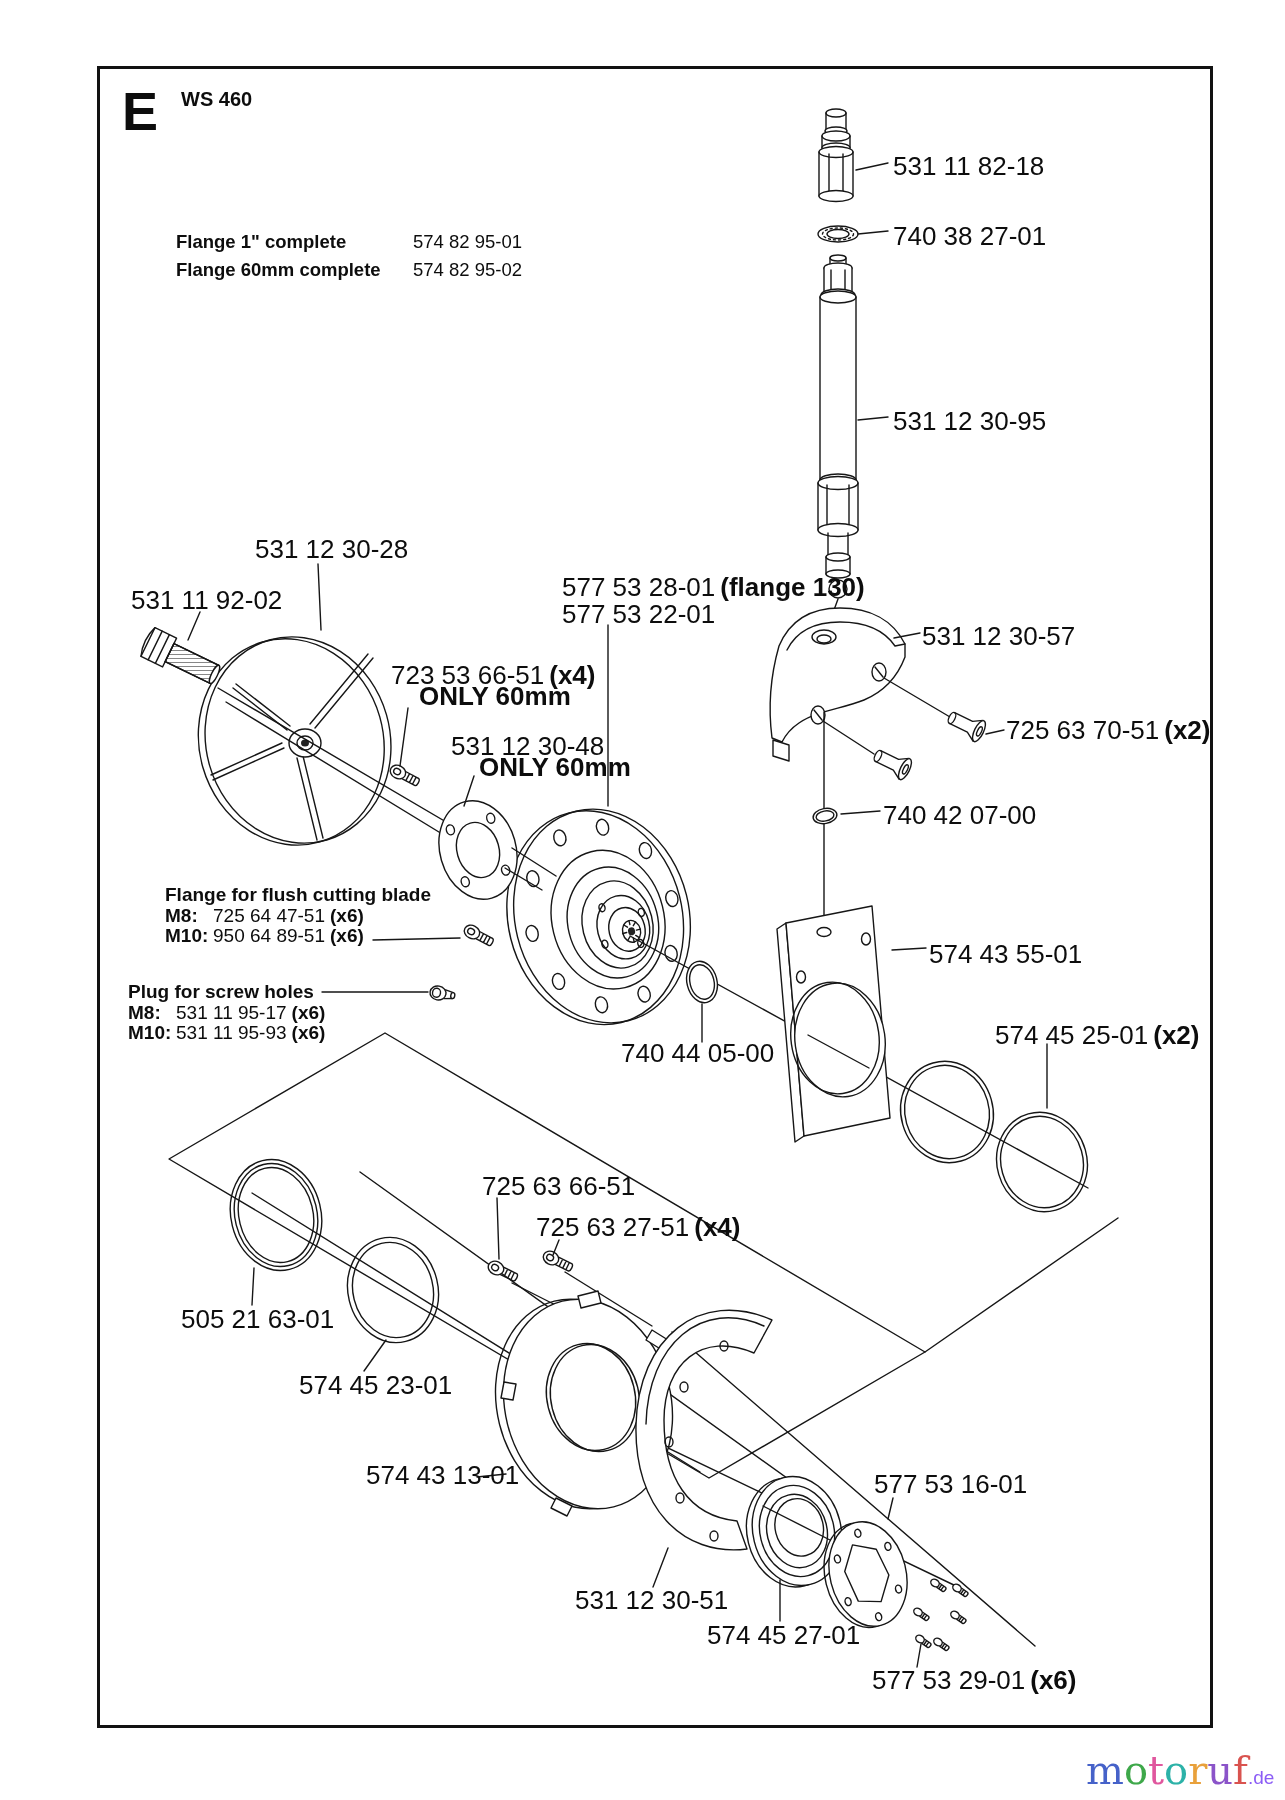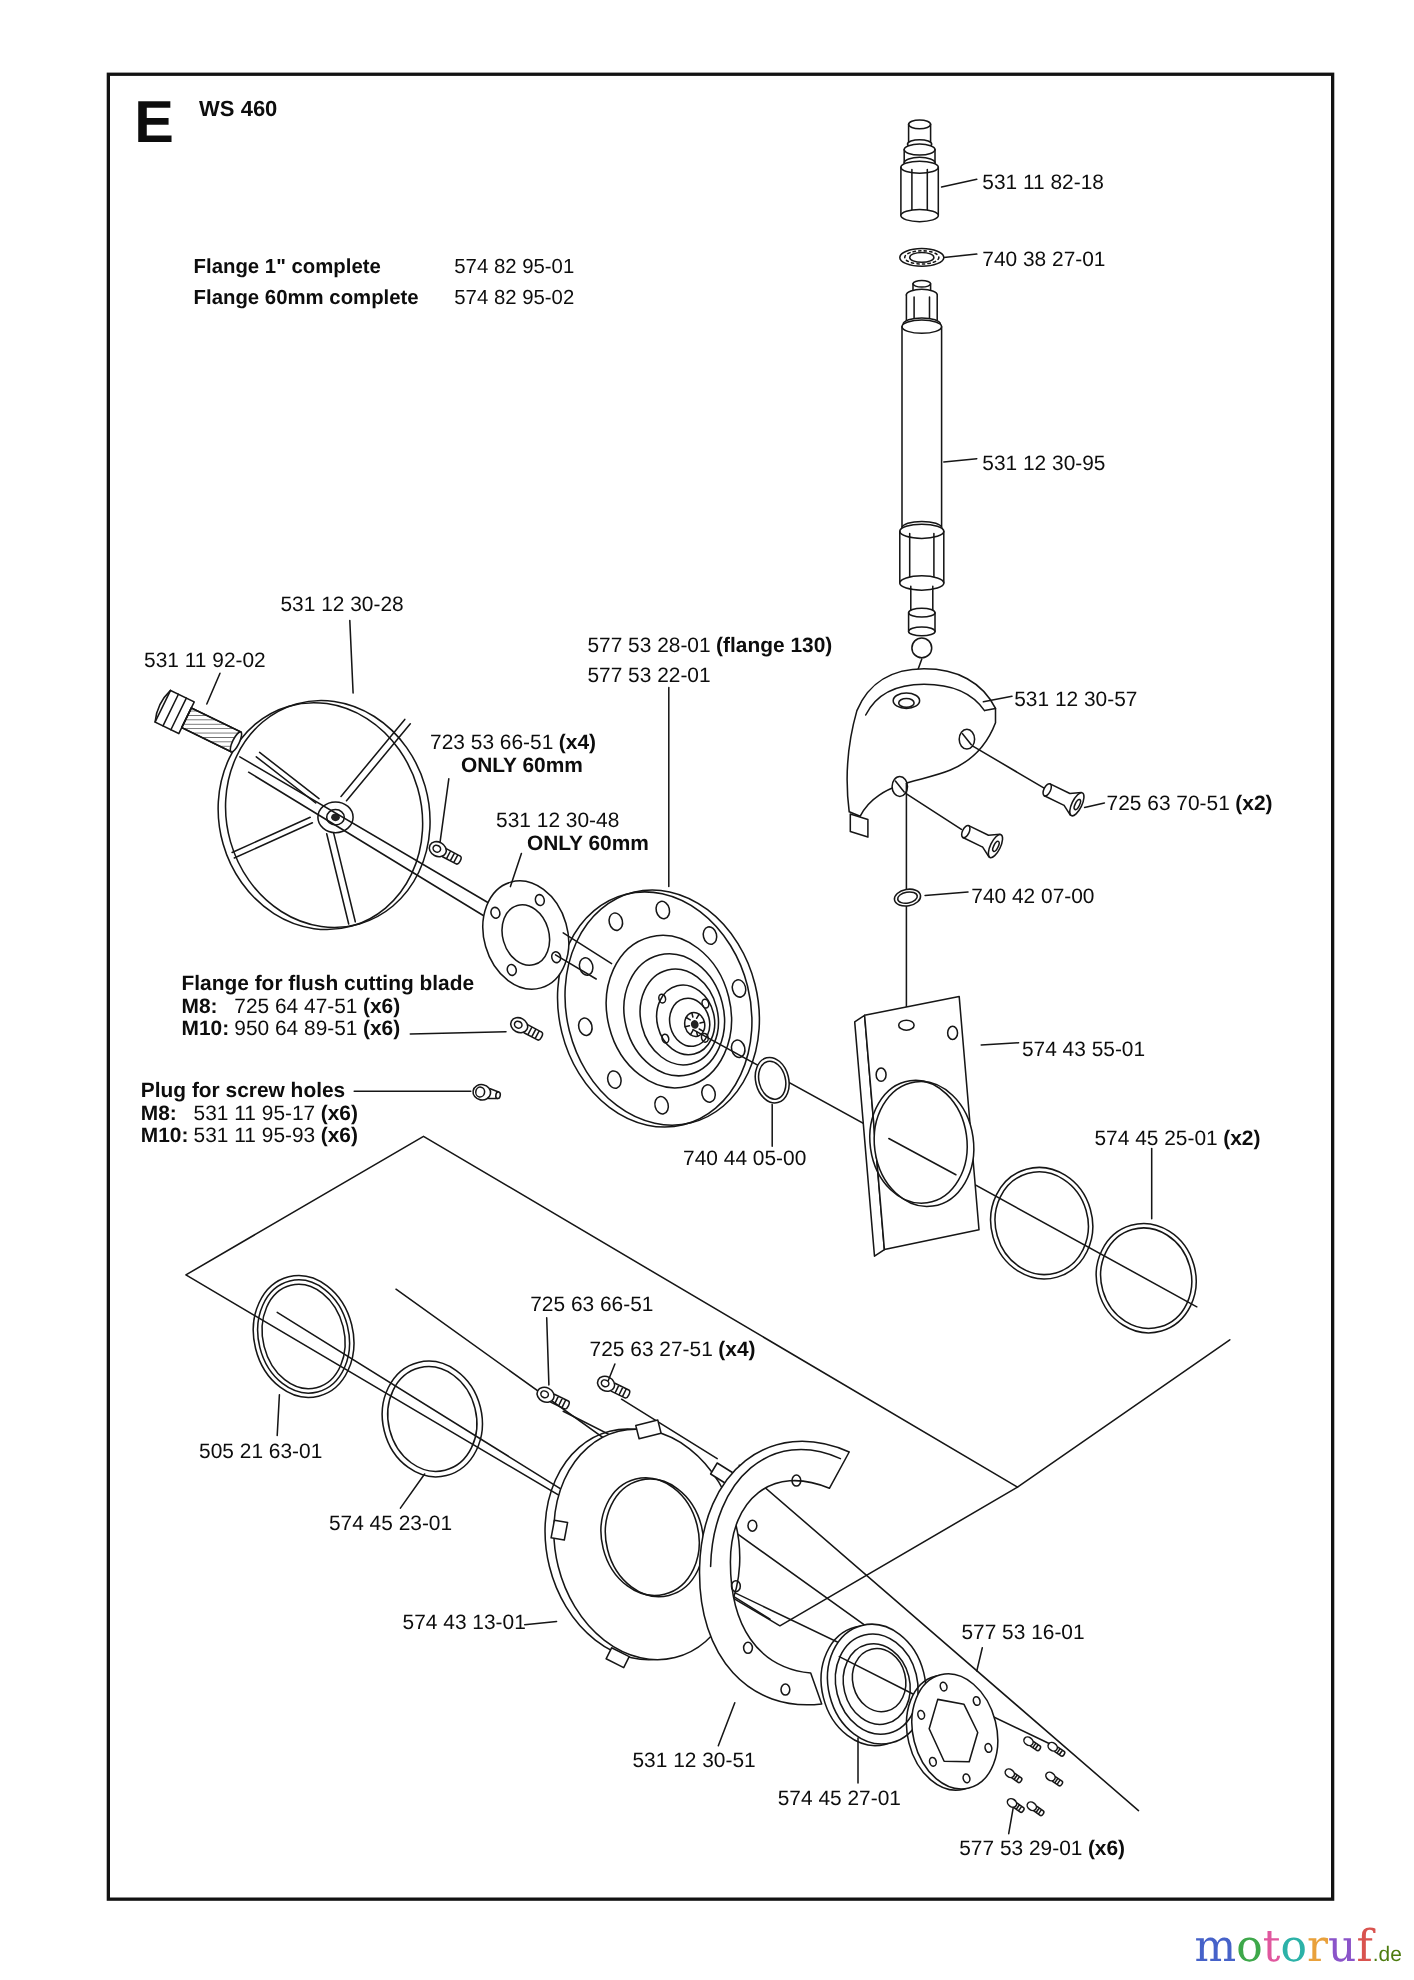--- a/index.html
+++ b/index.html
@@ -7,32 +7,32 @@
     width:1285px;height:1800px;position:relative;background:#ffffff;
     font-family:"Liberation Sans",sans-serif;color:#0d0d0d;overflow:hidden;
   }
   .frame{position:absolute;left:97px;top:66px;width:1116px;height:1662px;
     border:3px solid #121212;box-sizing:border-box;}
   .sectionE{position:absolute;left:122px;top:84px;font-size:54px;font-weight:bold;line-height:1;}
   .model{position:absolute;left:181px;top:88px;font-size:20px;font-weight:bold;text-align:center;}
   .ftable{position:absolute;left:176px;top:228px;font-size:18.5px;line-height:28px;}
   .ftable .frow{display:flex;white-space:nowrap;}
   .ftable .flabel{font-weight:bold;width:237px;}
-  .callout{position:absolute;font-size:19px;line-height:21px;white-space:nowrap;}
+  .callout{position:absolute;font-size:26px;line-height:21px;white-space:nowrap;}
   .callout .b, .b{font-weight:bold;margin-left:28px;}
   .callout .qty{margin-left:5px;}
-  .lh27{line-height:27px;}
+  .lh27{line-height:27px;margin-left:28px;}
   .pblock{position:absolute;font-size:19px;line-height:20.5px;white-space:nowrap;}
   .pblock .ttl{font-weight:bold;}
   .pblock .sz{display:inline-block;width:48px;font-weight:bold;}
   .pblock .qty{font-weight:bold;margin-left:5px;}
   .diagram{position:absolute;left:0;top:0;}
   .watermark{position:absolute;left:1086px;top:1750px;font-family:"DejaVu Serif",serif;
     font-size:40px;line-height:1;white-space:nowrap;}
-  .watermark .suffix{font-size:19px;color:#4d7c0f;font-family:"Liberation Sans",sans-serif;}
+  .watermark .suffix{font-size:19px;color:#8b5cf6;font-family:"Liberation Sans",sans-serif;}
 </style>
 </head>
 <body>
 
 <svg class="diagram" width="1285" height="1800" viewBox="0 0 1285 1800">
   <defs>
     <pattern id="thr" width="4" height="10" patternUnits="userSpaceOnUse" patternTransform="rotate(64)">
       <path d="M0,0 L0,10" stroke="#222" stroke-width="1.1"></path>
     </pattern>
     <g id="panscrew">

